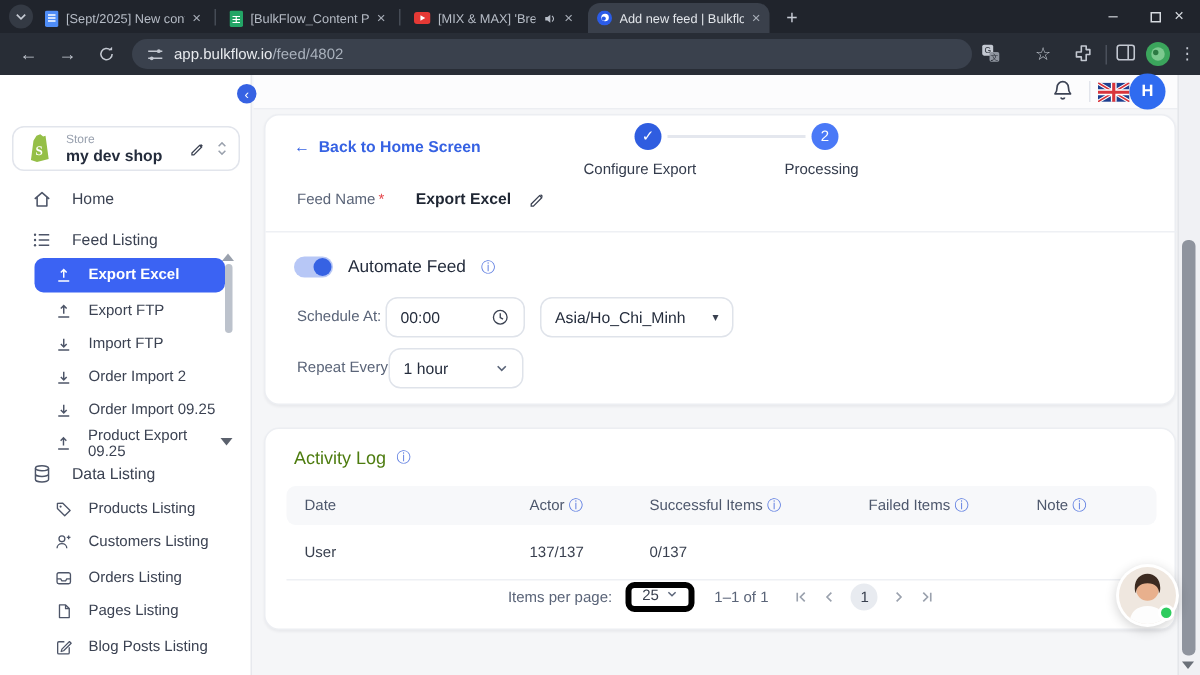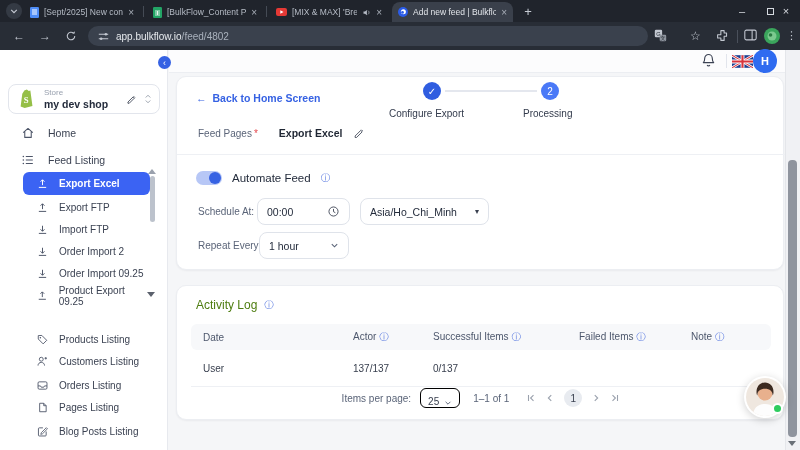--- a/index.html
+++ b/index.html
@@ -55,21 +55,21 @@
   .field-label{font-size:10px;color:#5a6478}
   .inputbox{position:absolute;height:27px;border:1px solid #dfe3ea;border-radius:8px;background:#fff;display:flex;align-items:center;padding:0 9px;font-size:10.5px;color:#242c3c}
   .toggle{width:26px;height:14px;border-radius:7px;background:#b7c7f6;position:relative}
   .toggle .knob{position:absolute;right:1px;top:1px;width:12px;height:12px;border-radius:50%;background:#3662e3}
   .info{color:#5b7be0;font-size:9.5px}
   .divline{position:absolute;left:0;width:608px;height:1px;background:#eef0f4}
 
   .tbl-head{position:absolute;left:14px;top:38px;width:580px;height:26px;background:#f7f8fa;border-radius:6px;display:grid;grid-template-columns:150px 80px 146px 112px 1fr;align-items:center;padding-left:12px;font-size:10px;color:#4d576c}
   .tbl-row{position:absolute;left:14px;top:64px;width:580px;height:36px;display:grid;grid-template-columns:150px 80px 146px 112px 1fr;align-items:center;padding-left:12px;font-size:10px;color:#39404f}
   .pager{position:absolute;left:0;top:102px;width:608px;display:flex;align-items:center;justify-content:center;gap:9px;font-size:10px;color:#5a6478}
-  .pp-select{display:flex;align-items:flex-end;gap:5px;border:1px solid #000000;border-radius:6px;height:20px;padding:0 7px;color:#39404f}
+  .pp-select{display:flex;align-items:flex-start;gap:5px;border:4px solid #000000;border-radius:6px;height:20px;padding:0 7px;color:#39404f}
   .pg-ico{color:#9aa1ad;display:flex;align-items:center}
   .pg-current{width:18px;height:18px;border-radius:50%;background:#e8ebf0;display:flex;align-items:center;justify-content:center;color:#39404f}
 
   .page-scrollbar{position:absolute;left:785px;top:50px;width:15px;height:400px;background:#f0f1f4;border-left:1px solid #e4e6ea}
   .page-scroll-thumb{position:absolute;left:788px;top:160px;width:9px;height:277px;background:#8f949e;border-radius:4px}
   .scroll-down-arrow{position:absolute;left:788px;top:441px;width:0;height:0;border-left:4.5px solid transparent;border-right:4.5px solid transparent;border-top:5px solid #6a7078}
   .support{position:absolute;left:744px;top:376px;width:42px;height:42px;border-radius:50%;background:#fff;box-shadow:0 2px 8px rgba(0,0,0,.18);display:flex;align-items:center;justify-content:center}
   .support .dot{position:absolute;left:28px;top:27px;width:11px;height:11px;border-radius:50%;background:#2ecc5e;border:2px solid #fff}
 </style>
 </head>
@@ -247,20 +247,27 @@
   <div class="sub-row" style="top:234px">
     <svg width="13" height="13" viewBox="0 0 16 16">
         <path d="M8 10V3.6M5.6 5.8 8 3.4l2.4 2.4M3.5 12.8h9" stroke="#4d5568" stroke-width="1.2" fill="none"></path>
       </svg>
     <span>Product Export 09.25</span>
   </div>
   <div class="tri-up"></div>
   <div class="sb-scroll-thumb"></div>
   <div class="tri-down"></div>
 
+  <div class="nav-row" style="top:254px">
+    <svg width="14" height="14" viewBox="0 0 16 16">
+        <ellipse cx="8" cy="3.6" rx="5" ry="1.9" stroke="#4d5568" stroke-width="1.1" fill="none"></ellipse>
+        <path d="M3 3.6v8.6c0 1 2.2 1.9 5 1.9s5-.9 5-1.9V3.6M3 8c0 1 2.2 1.9 5 1.9S13 9 13 8" stroke="#4d5568" stroke-width="1.1" fill="none"></path>
+      </svg>
+    <span>Data Listing</span>
+  </div>
 
   <div class="sub-row" style="top:278px">
     <svg width="13" height="13" viewBox="0 0 16 16">
         <path d="M2.8 3.2v4.2l6 6 4.4-4.4-6-6z" stroke="#4d5568" stroke-width="1.1" fill="none" stroke-linejoin="round"></path>
         <circle cx="5.4" cy="5.8" r=".9" fill="#4d5568"></circle>
       </svg>
     <span>Products Listing</span>
   </div>
   <div class="sub-row" style="top:300px">
     <svg width="13" height="13" viewBox="0 0 16 16">
@@ -321,21 +328,21 @@
 
   <div class="abs" style="left:246px;top:5px">
     <div class="step-circle" style="position:absolute;left:0;top:0">✓</div>
     <div style="position:absolute;left:22px;top:8px;width:92px;height:2px;background:#e4e7ee"></div>
     <div class="step-circle" style="position:absolute;left:118px;top:0;background:#4a79f7">2</div>
     <div class="step-label" style="left:-34px">Configure Export</div>
     <div class="step-label" style="left:100px">Processing</div>
   </div>
 
   <div class="flex" style="position:absolute;left:21px;top:50px;gap:5px">
-    <span class="field-label muted">Feed Pages</span>
+    <span class="field-label muted">Feed Name</span>
     <span style="color:#e5484d;font-size:10px;margin-left:-3px">*</span>
     <span style="font-weight:bold;font-size:10.5px;color:#1f2633;margin-left:16px">Export Excel</span>
     <svg width="12" height="12" viewBox="0 0 14 14" style="margin-left:6px">
         <path d="M2.5 10.5 9 4l1.7 1.7-6.5 6.5H2.5z M9.8 3.2l1.5 1.5" stroke="#3b4252" stroke-width="1" fill="none"></path>
       </svg>
   </div>
 
   <div class="divline" style="top:77px"></div>
 
   <div class="flex" style="position:absolute;left:19px;top:94px;gap:10px">

